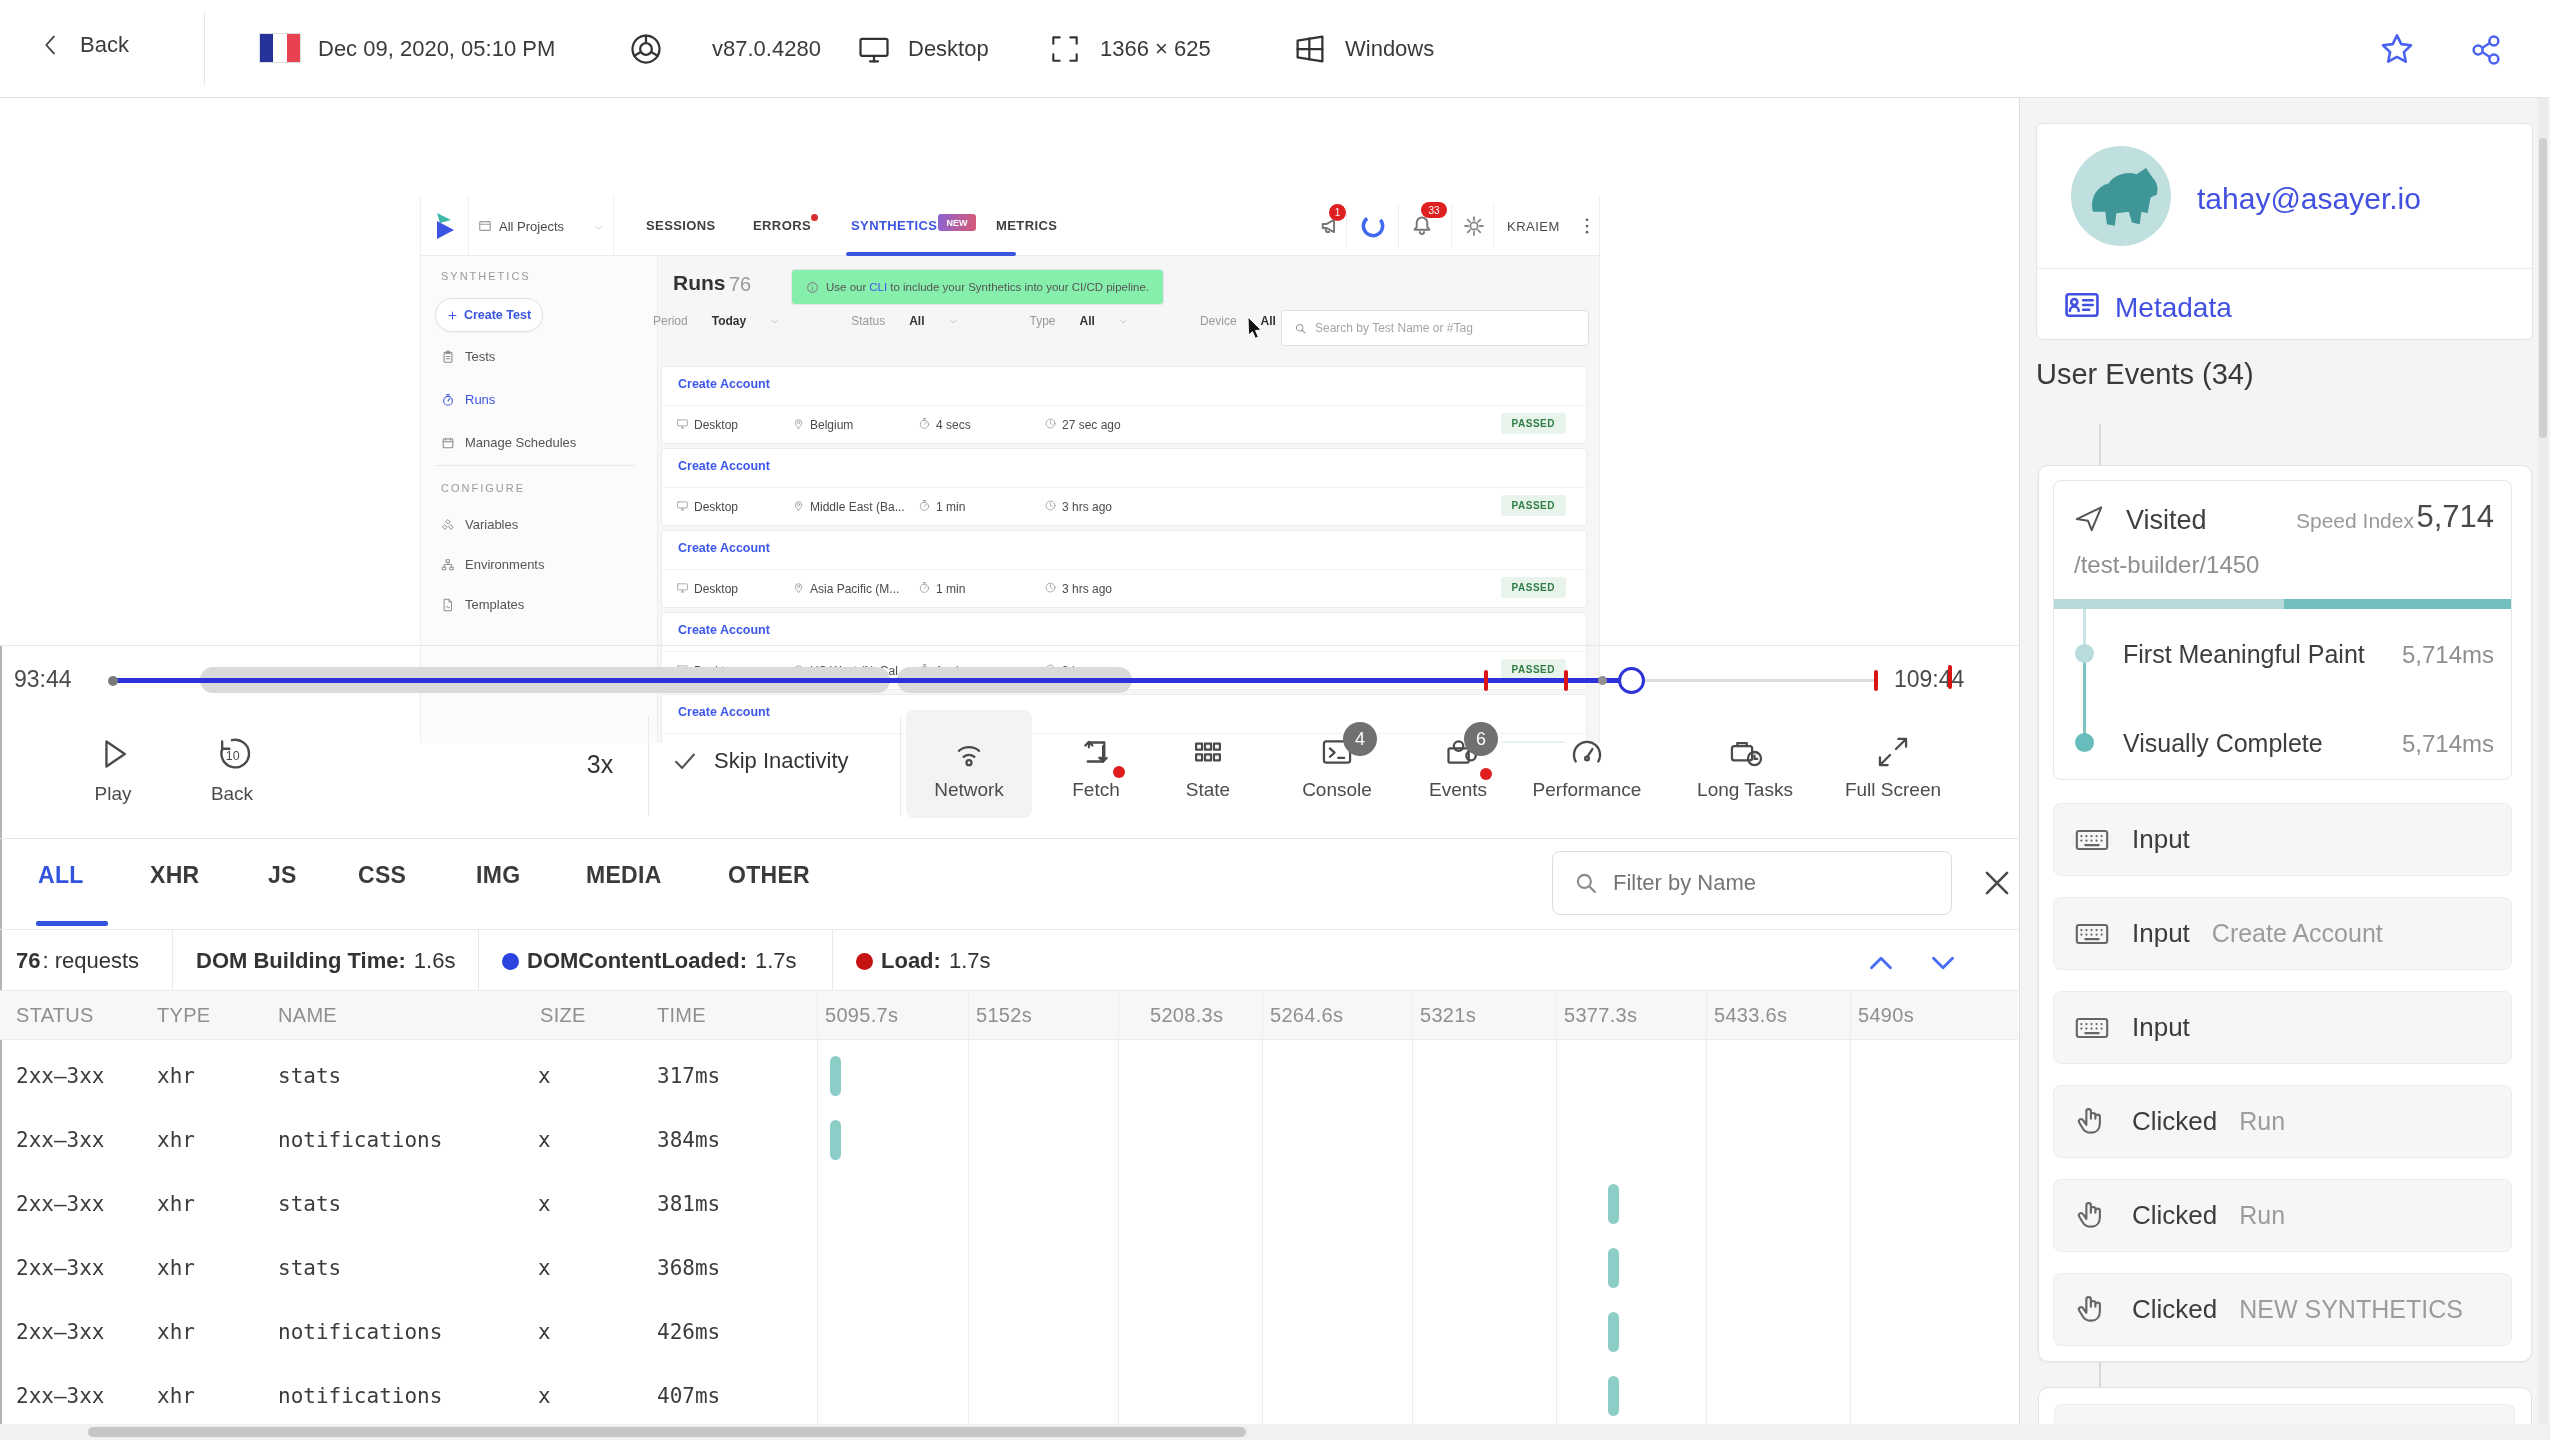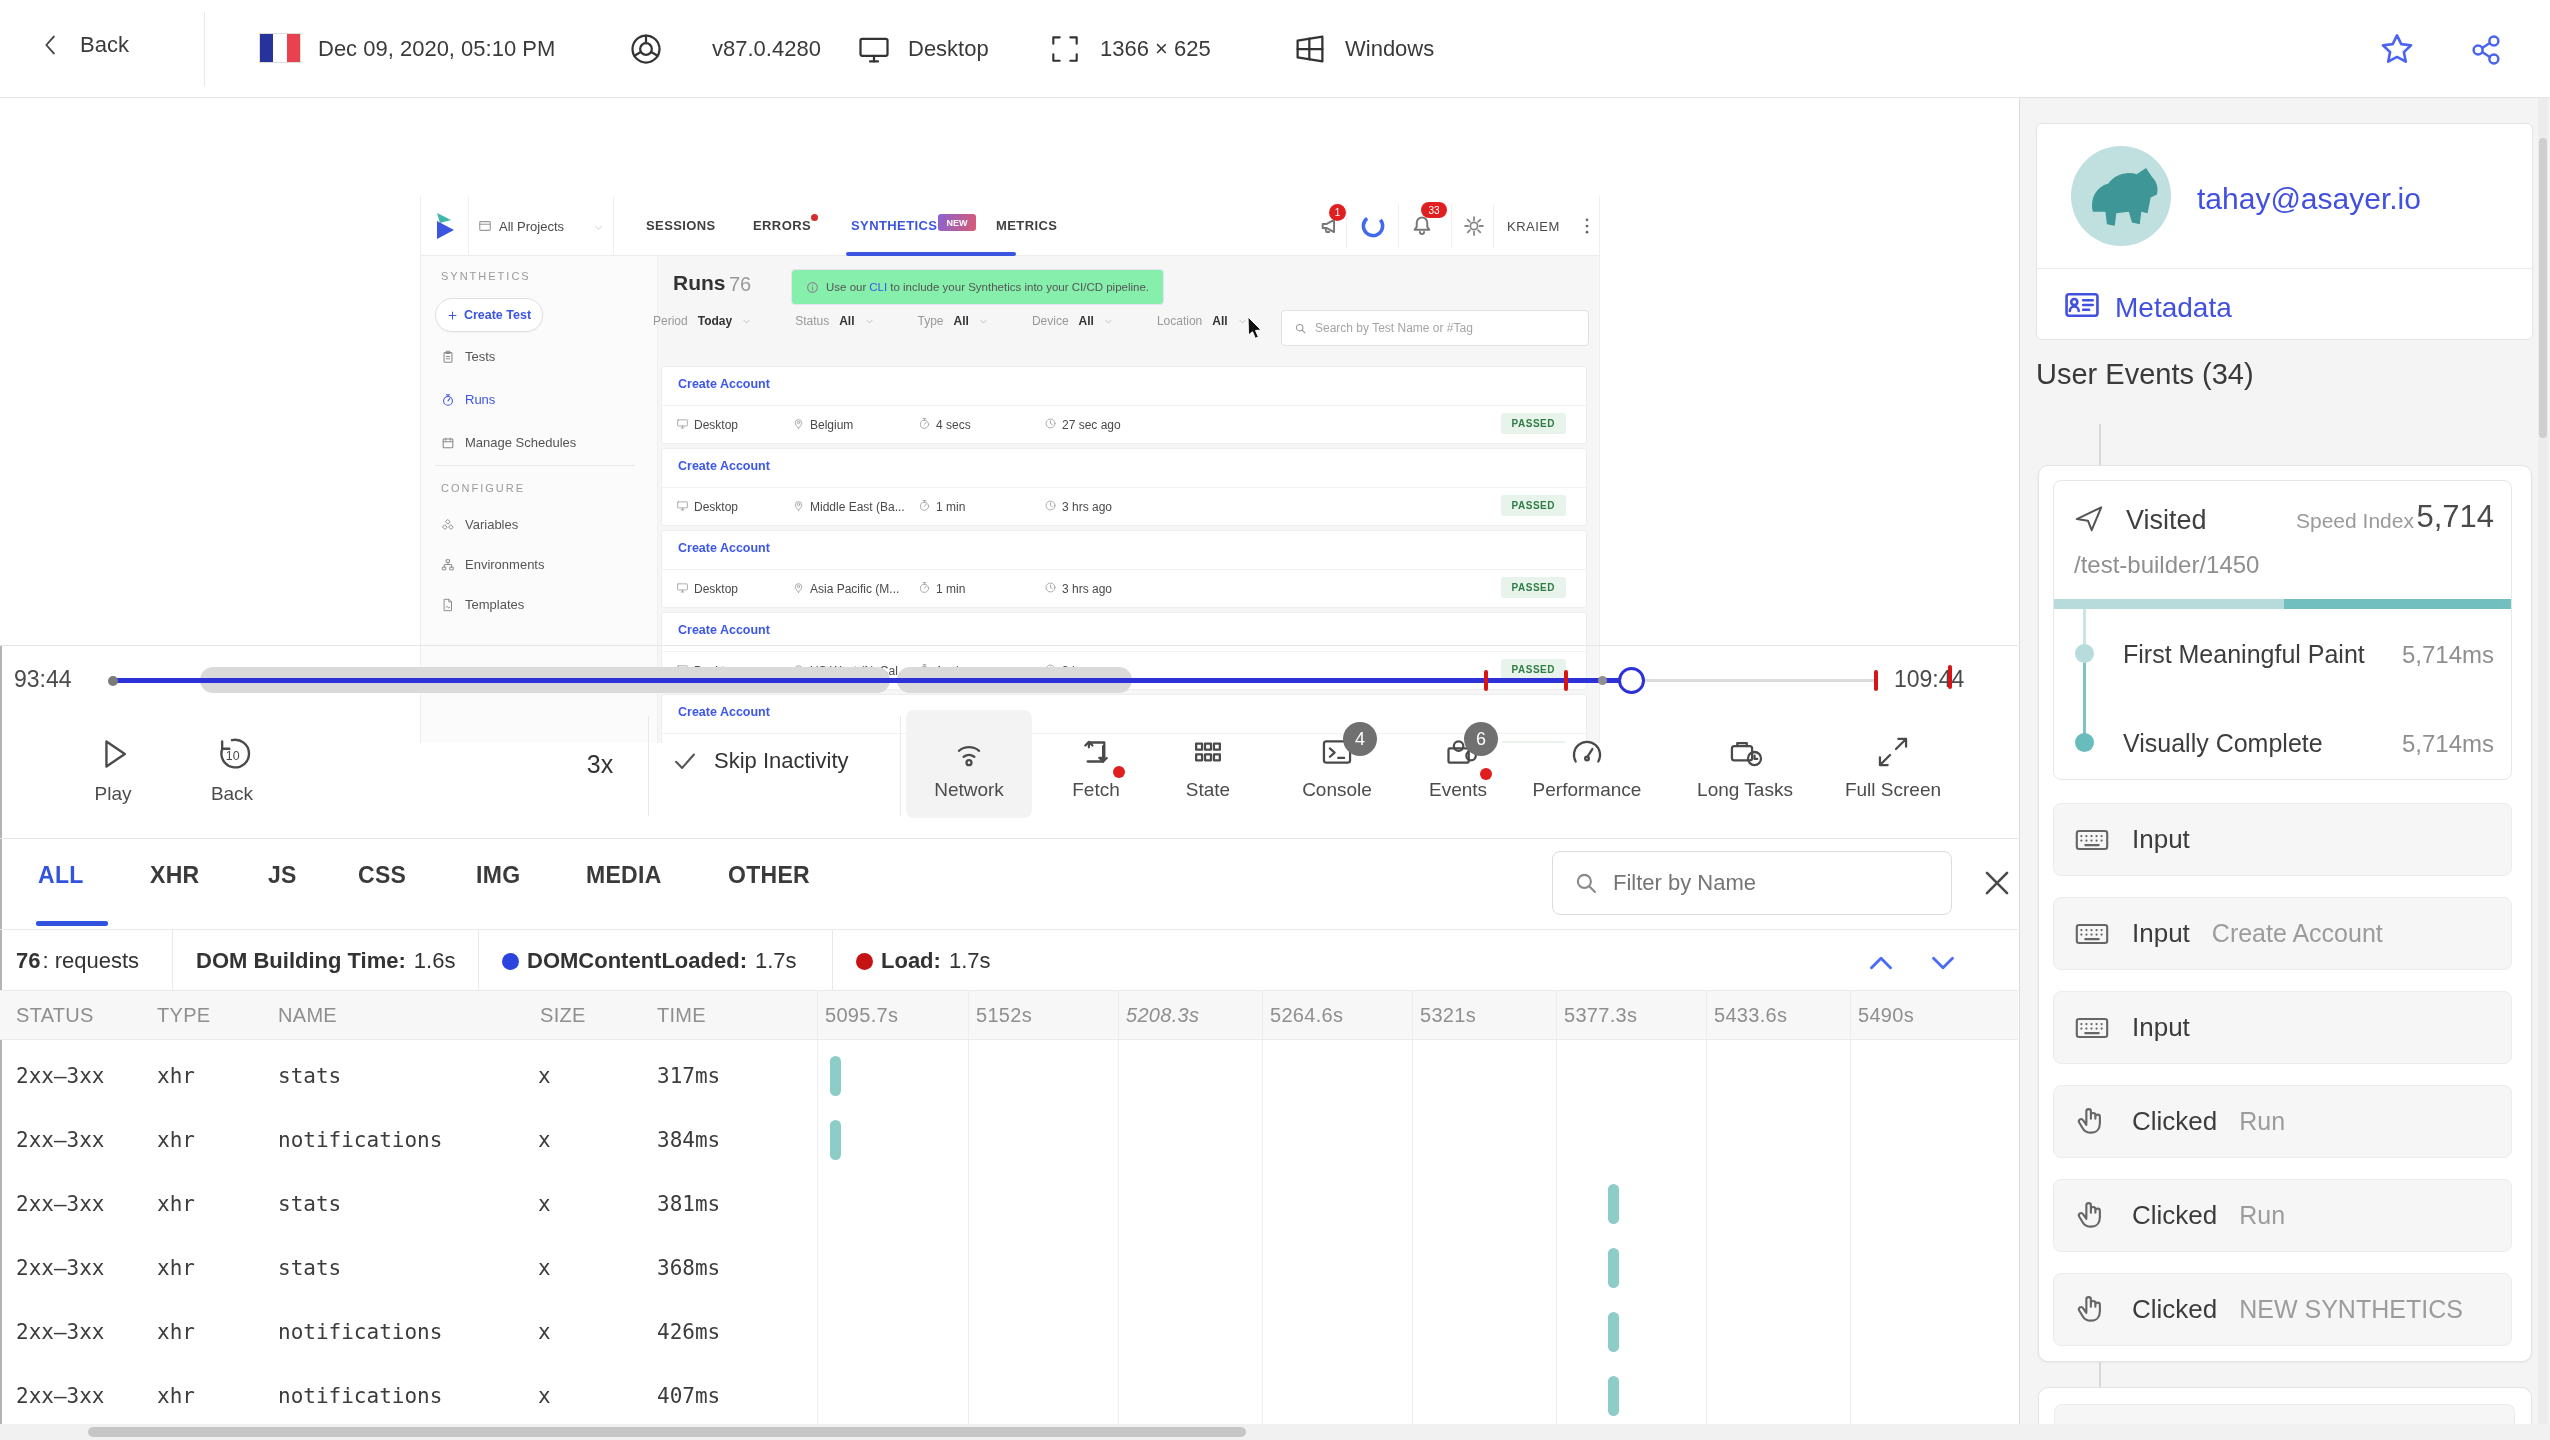--- a/index.html
+++ b/index.html
@@ -222,21 +222,21 @@
     <div class="a f" style="left:314px;top:73px;height:34px;padding:0 14px;background:#86efac;border:1px solid #e4e4f0;border-radius:4px;gap:7px;transform:translateX(56px);">
       <svg class="ic" width="13" height="13" viewBox="0 0 32 32" style="color:#888;stroke-width:2.6;">
             <circle cx="16" cy="16" r="12"></circle>
             <path d="M16 10.5 h.1 M16 15 v7"></path>
           </svg>
       <span style="font-size:11.5px;color:#555;">Use our </span>
       <span style="font-size:11.5px;color:#3d57e8;margin:0 -4px;">CLI</span>
       <span style="font-size:11.5px;color:#555;"> to include your Synthetics into your CI/CD pipeline.</span>
     </div>
 
-    <div class="a f" style="left:232px;top:118px;gap:10px;">
+    <div class="a f" style="left:232px;top:118px;gap:24px;">
       <span style="font-size:12px;color:#999;">Period</span>
       <span style="font-size:12px;font-weight:700;color:#333;">Today</span>
       <svg class="ic" width="9" height="9" viewBox="0 0 32 32" style="color:#999;">
             <path d="M7 12 L16 21 L25 12"></path>
           </svg>
       <span style="width:24px;"></span>
       <span style="font-size:12px;color:#999;">Status</span>
       <span style="font-size:12px;font-weight:700;color:#333;">All</span>
       <svg class="ic" width="9" height="9" viewBox="0 0 32 32" style="color:#999;">
             <path d="M7 12 L16 21 L25 12"></path>
@@ -558,21 +558,21 @@
     </svg>
 
   <div class="a" style="left:0;top:990px;width:2018px;height:50px;background:#f7f7f7;border-top:1px solid #e9e9e9;border-bottom:1px solid #ececec;box-sizing:border-box;"></div>
   <span class="hcell" style="left:16px;">STATUS</span>
   <span class="hcell" style="left:157px;">TYPE</span>
   <span class="hcell" style="left:278px;">NAME</span>
   <span class="hcell" style="left:540px;">SIZE</span>
   <span class="hcell" style="left:657px;">TIME</span>
   <span class="hcell" style="left:825px;">5095.7s</span>
   <span class="hcell" style="left:976px;">5152s</span>
-  <span class="hcell" style="left:1126px;font-style:italic;">5208.3s</span>
+  <span class="hcell" style="left:1150px;">5208.3s</span>
   <span class="hcell" style="left:1270px;">5264.6s</span>
   <span class="hcell" style="left:1420px;">5321s</span>
   <span class="hcell" style="left:1564px;">5377.3s</span>
   <span class="hcell" style="left:1714px;">5433.6s</span>
   <span class="hcell" style="left:1858px;">5490s</span>
 
   <div class="gline" style="left:817px;"></div>
   <div class="gline" style="left:968px;"></div>
   <div class="gline" style="left:1118px;"></div>
   <div class="gline" style="left:1262px;"></div>

